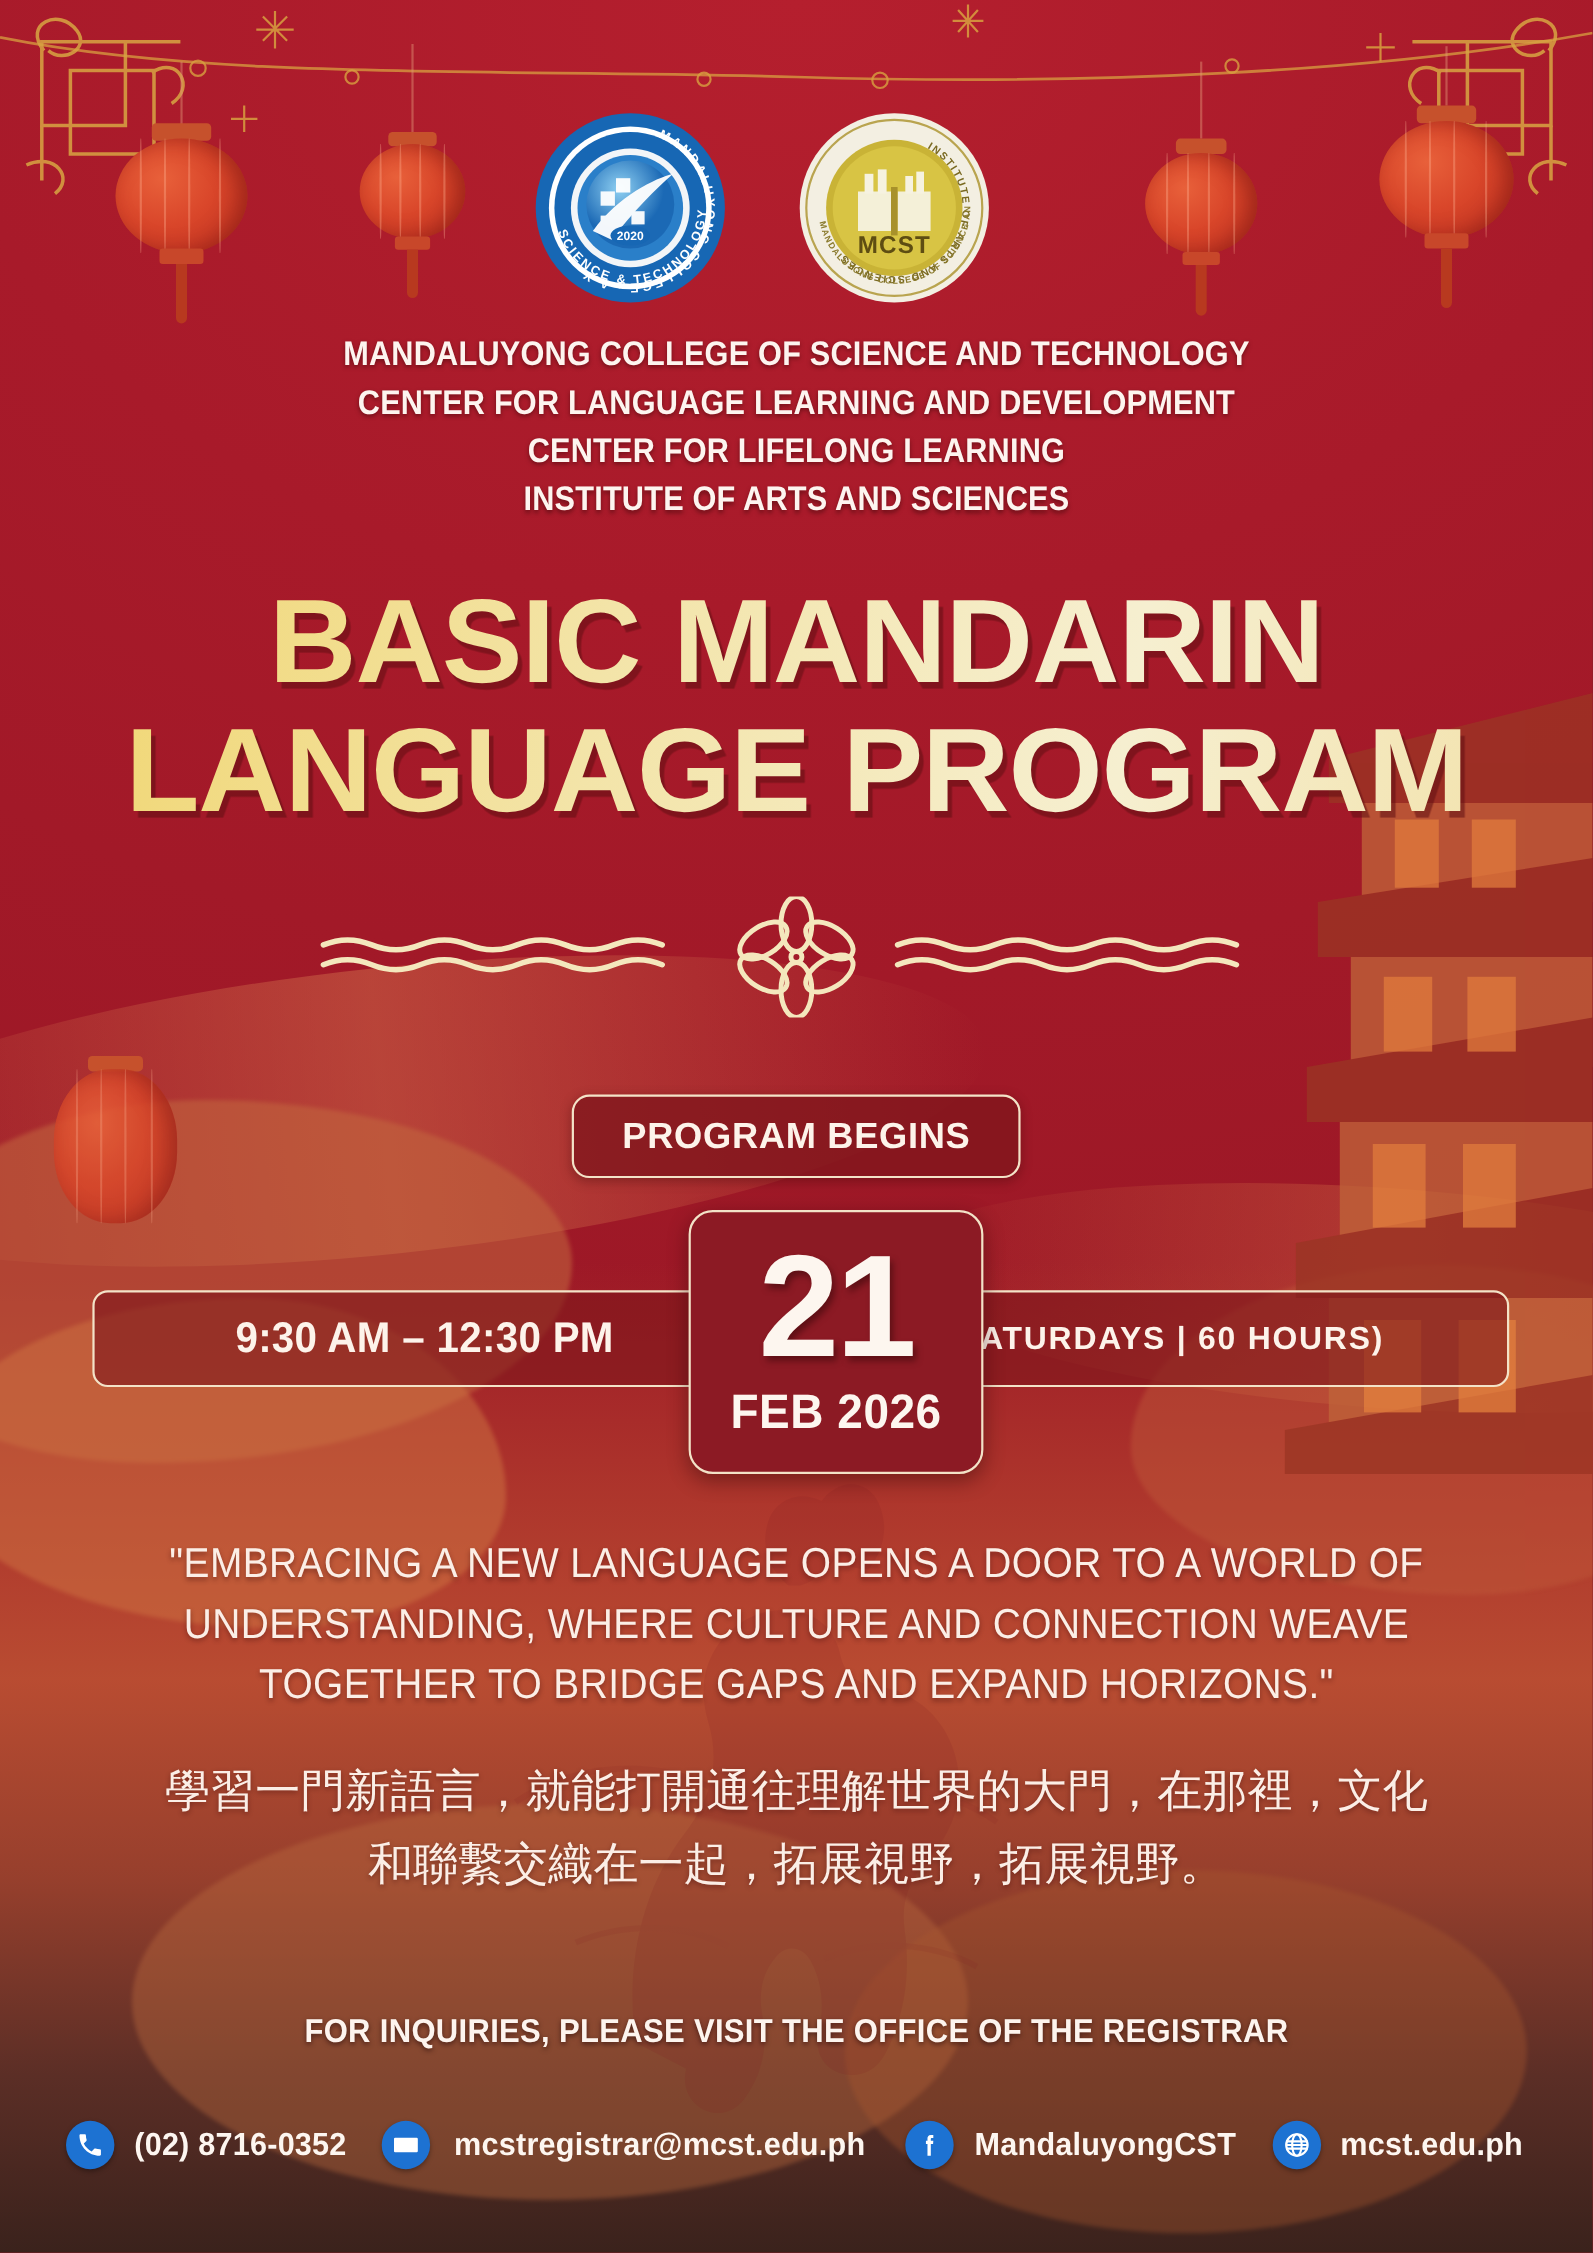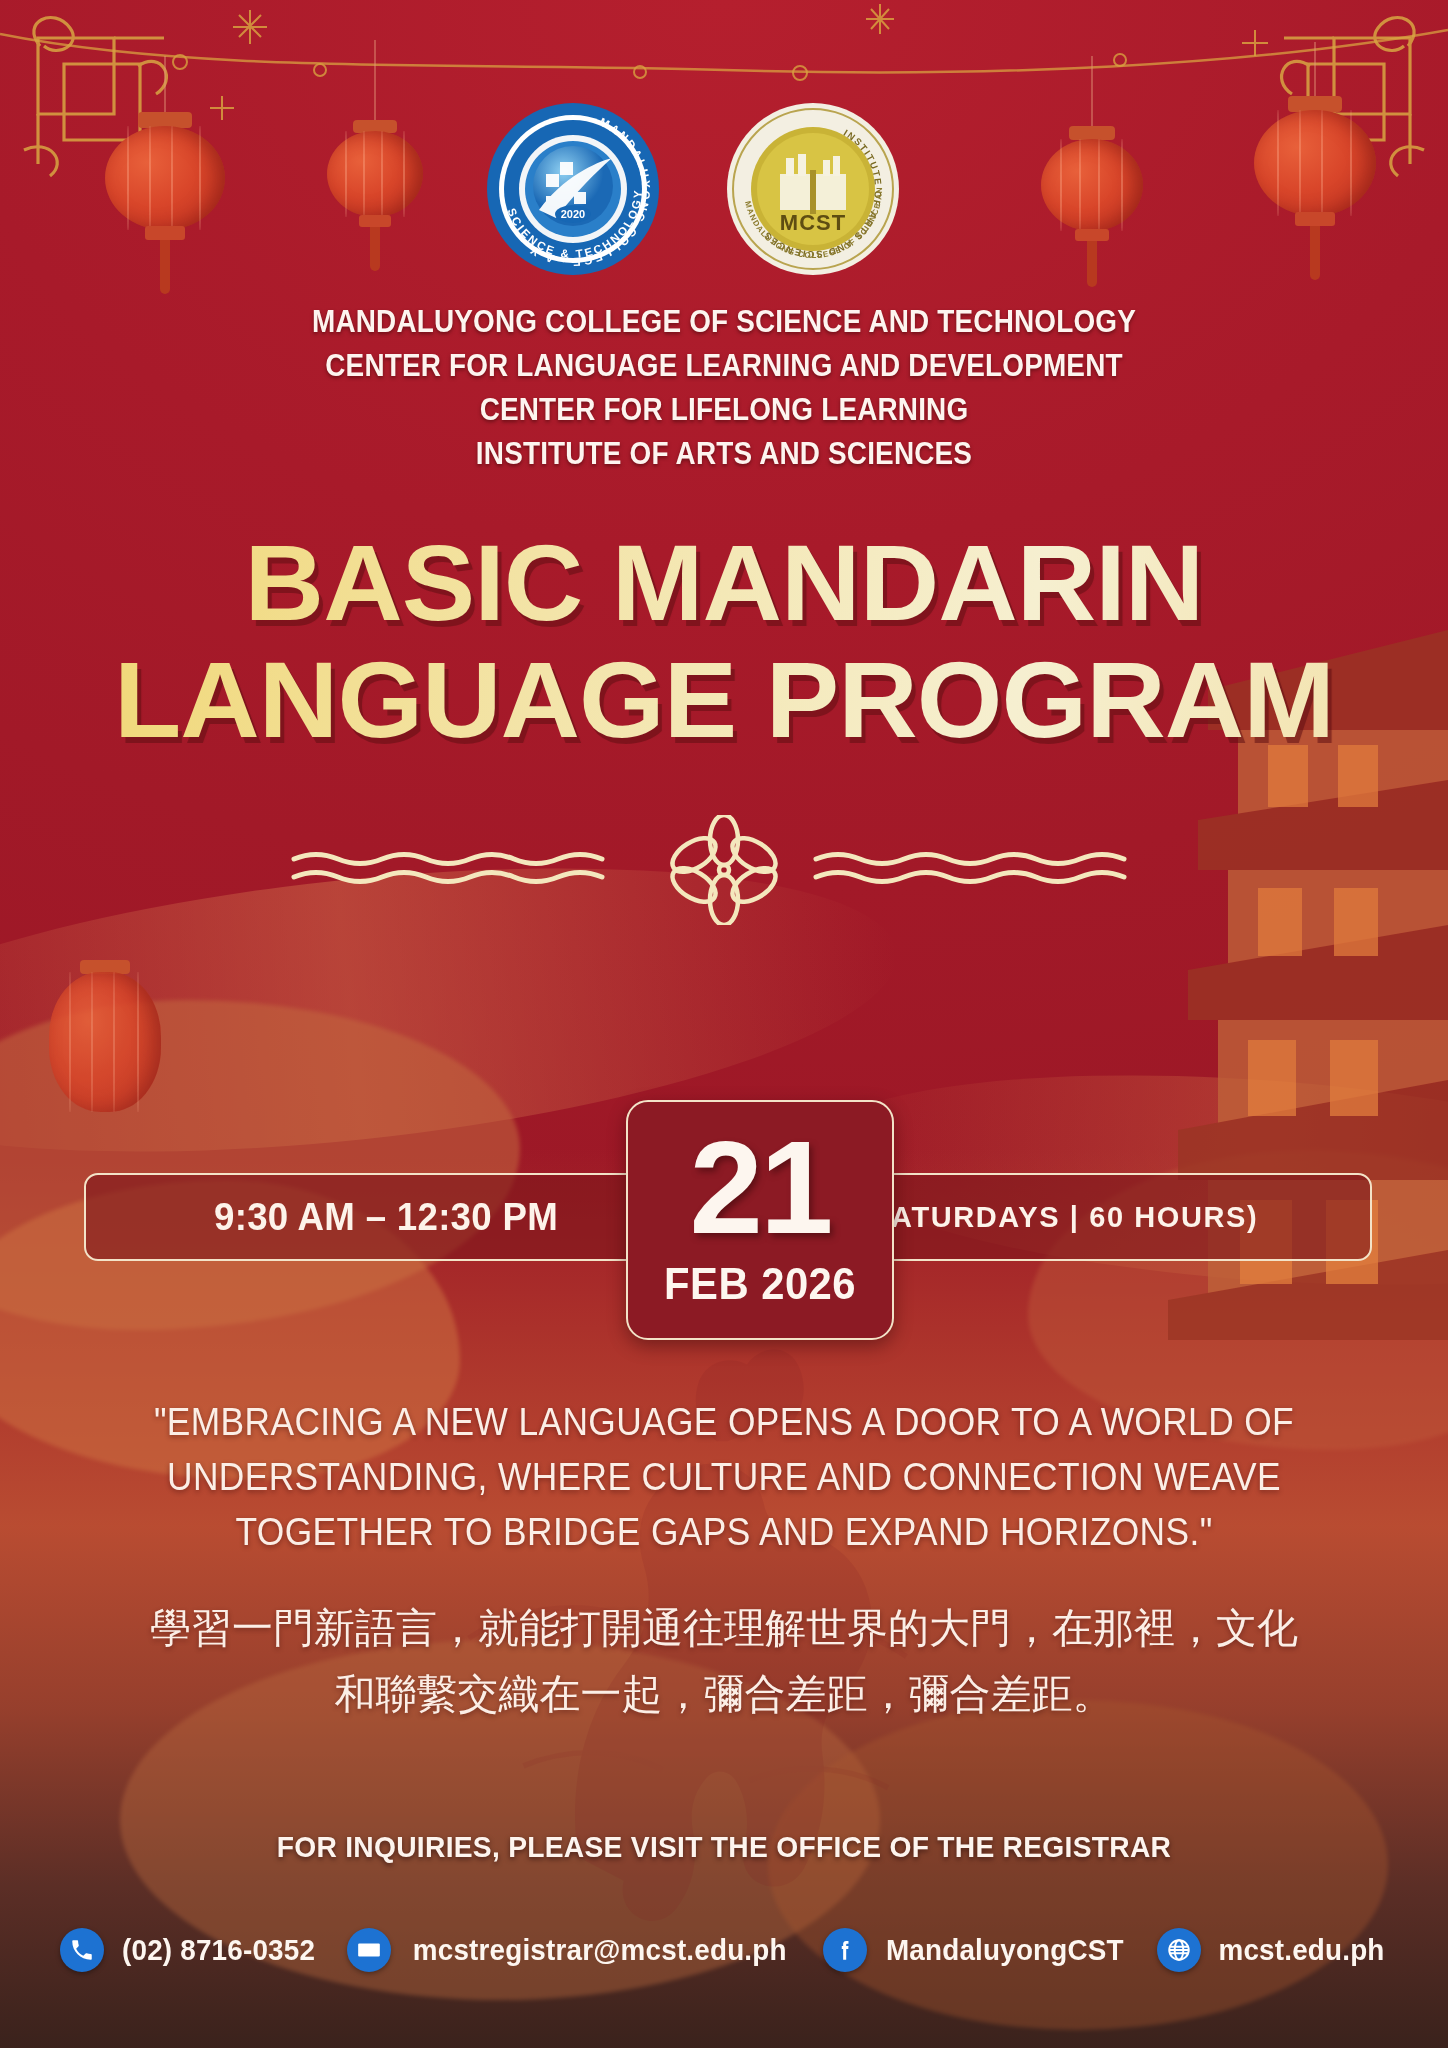--- a/index.html
+++ b/index.html
@@ -372,32 +372,33 @@
         <ellipse cx="440" cy="85" rx="14" ry="25"></ellipse>
         <ellipse cx="410" cy="40" rx="24" ry="13" transform="rotate(-32 410 40)"></ellipse>
         <ellipse cx="470" cy="40" rx="24" ry="13" transform="rotate(32 470 40)"></ellipse>
         <ellipse cx="410" cy="70" rx="24" ry="13" transform="rotate(32 410 70)"></ellipse>
         <ellipse cx="470" cy="70" rx="24" ry="13" transform="rotate(-32 470 70)"></ellipse>
         <circle cx="440" cy="55" r="5"></circle>
       </g>
     </svg>
   </div>
 
+  <div class="pill">PROGRAM BEGINS</div>
 
   <div class="schedule">
     <div class="sched-left">9:30 AM – 12:30 PM</div>
     <div class="sched-right">(20 SATURDAYS | 60 HOURS)</div>
   </div>
   <div class="datecard">
     <div class="dnum">21</div>
     <div class="dmon">FEB 2026</div>
   </div>
 
   <div class="quote-en">"EMBRACING A NEW LANGUAGE OPENS A DOOR TO A WORLD OF UNDERSTANDING, WHERE CULTURE AND CONNECTION WEAVE TOGETHER TO BRIDGE GAPS AND EXPAND HORIZONS."</div>
-  <div class="quote-cn">學習一門新語言，就能打開通往理解世界的大門，在那裡，文化和聯繫交織在一起，彌合差距，彌合差距。</div>
+  <div class="quote-cn">學習一門新語言，就能打開通往理解世界的大門，在那裡，文化和聯繫交織在一起，拓展視野，拓展視野。</div>
 
   <div class="inquiries">FOR INQUIRIES, PLEASE VISIT THE OFFICE OF THE REGISTRAR</div>
 
   <div class="contacts">
 
     <div class="contact">
       <span class="cicon">
         <svg width="26" height="26" viewBox="0 0 24 24" fill="#ffffff">
           <path d="M6.6 10.8c1.4 2.8 3.8 5.2 6.6 6.6l2.2-2.2c.3-.3.7-.4 1-.2 1.2.4 2.4.6 3.6.6.6 0 1 .4 1 1V20c0 .6-.4 1-1 1C10.6 21 3 13.4 3 4c0-.6.4-1 1-1h3.4c.6 0 1 .4 1 1 0 1.3.2 2.5.6 3.6.1.3 0 .7-.2 1l-2.2 2.2z"></path>
         </svg>

